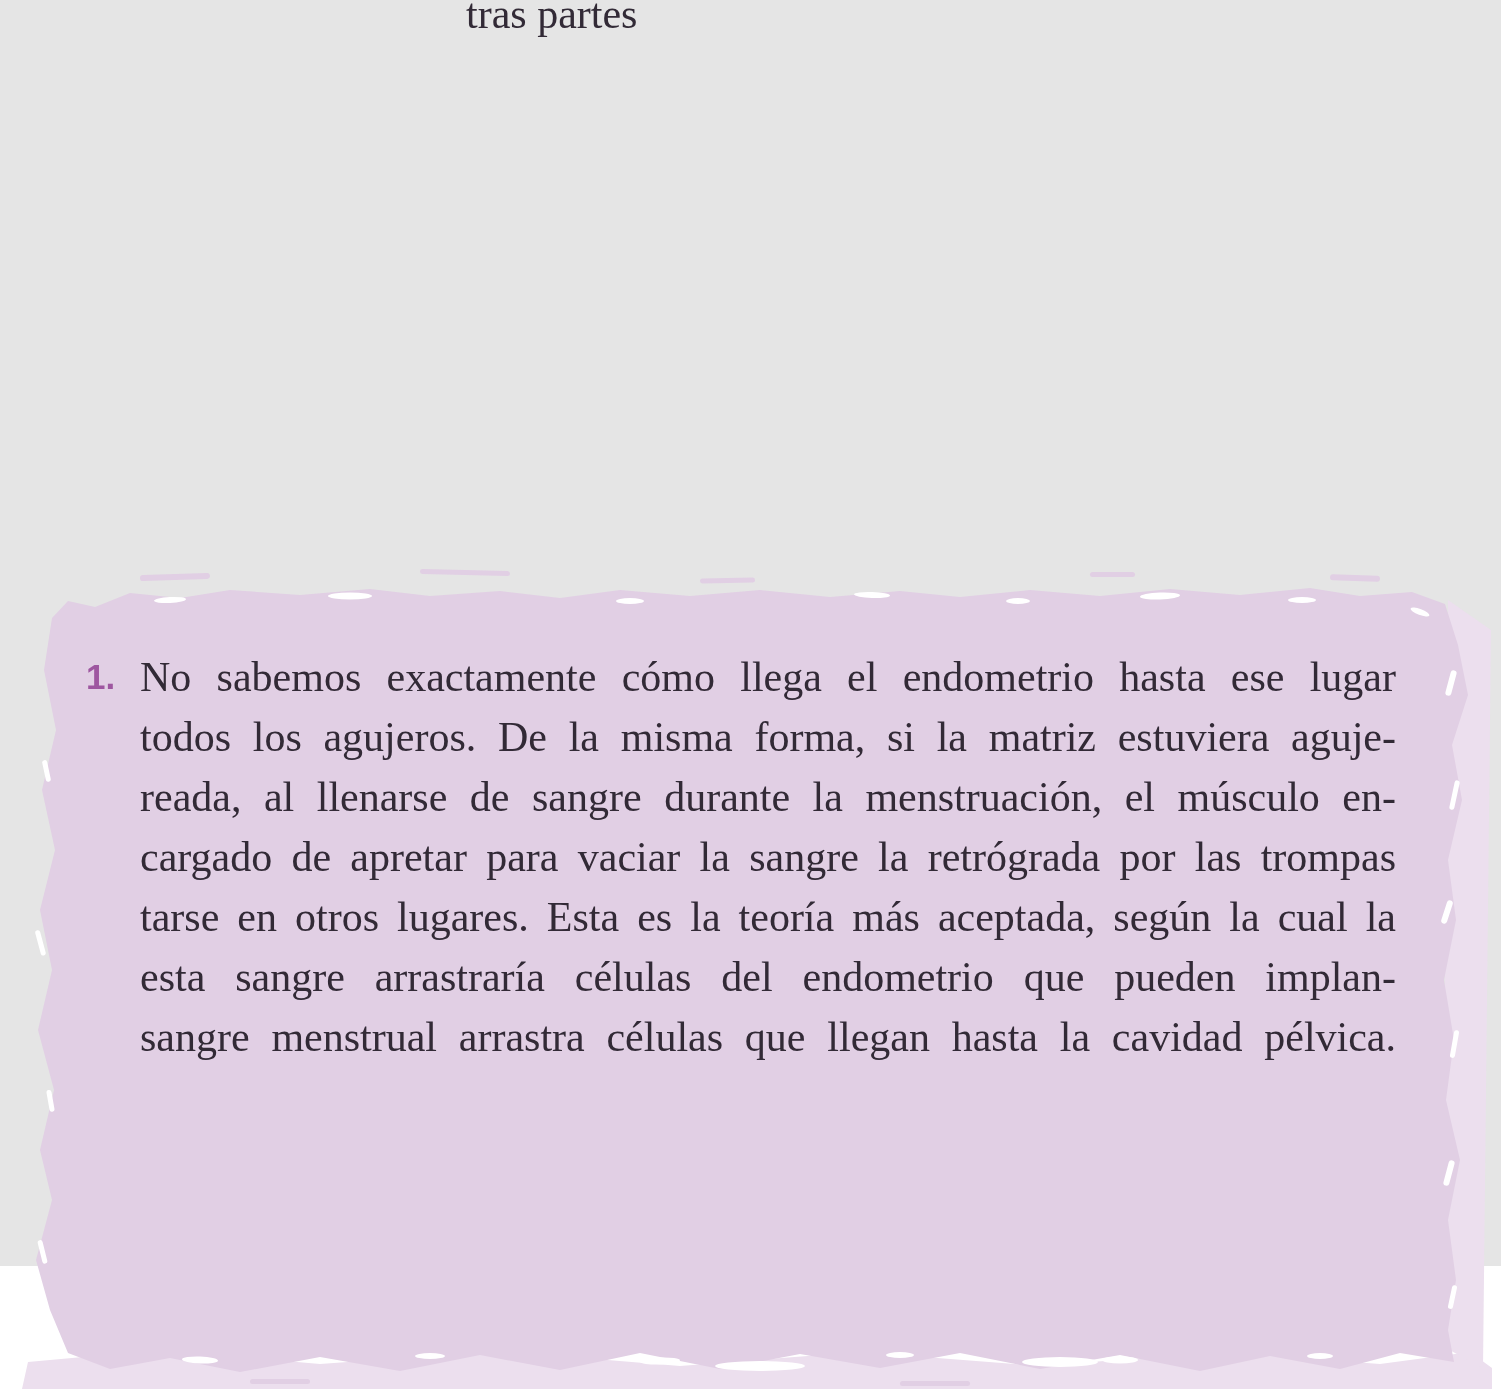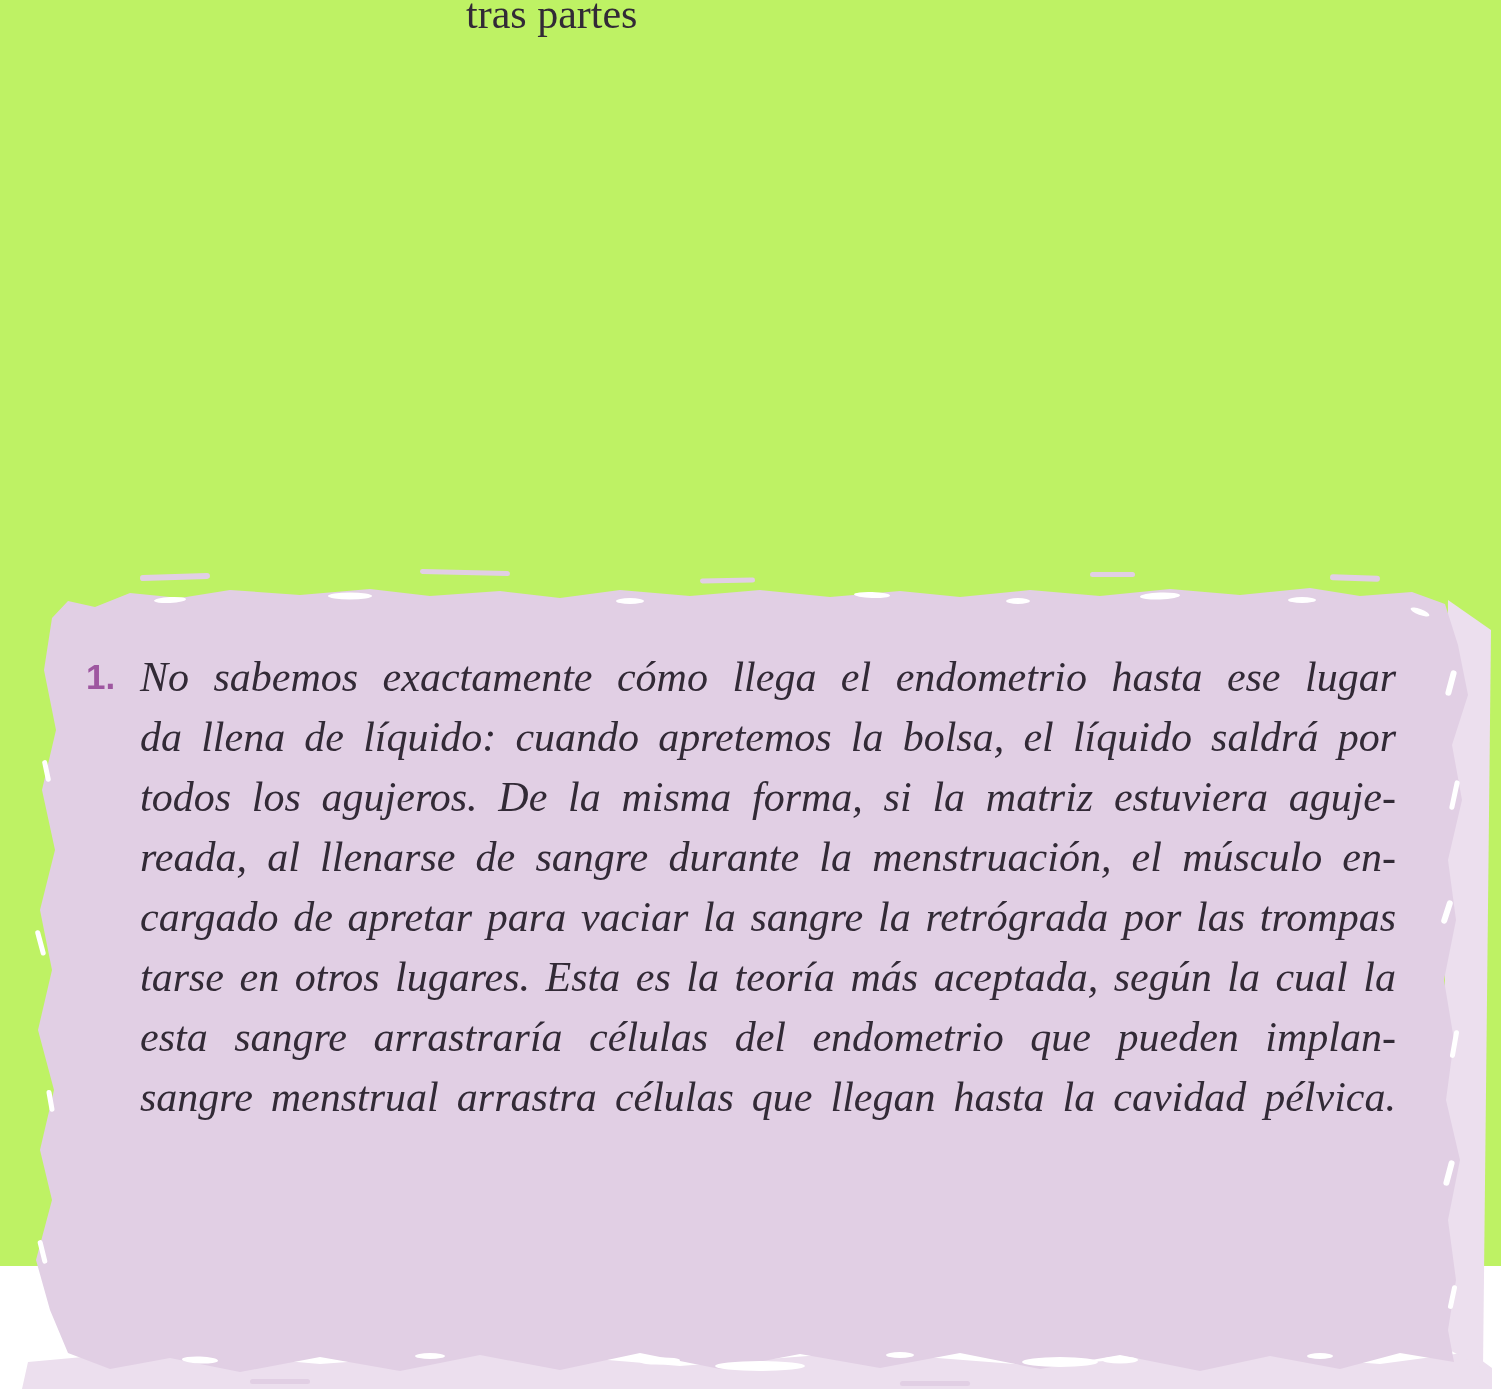--- a/index.html
+++ b/index.html
@@ -5,21 +5,21 @@
   * { margin: 0; padding: 0; box-sizing: border-box; }
   html, body {
     width: 1501px; height: 1389px;
     background: #ffffff;
     font-family: "Liberation Serif", serif;
     overflow: hidden;
   }
   .page {
     position: relative;
     width: 1501px; height: 1266px;
-    background: #bef264;
+    background: #e5e5e5;
   }
   .top-fragment {
     position: absolute;
     left: 466px; top: -16px;
     font-size: 42px;
     line-height: 60px;
     color: #322a36;
   }
   .note-box {
     position: absolute;
@@ -46,21 +46,20 @@
     left: 140px; top: 647px;
     width: 1256px;
   }
   .note-line {
     font-size: 42px;
     line-height: 60px;
     height: 60px;
     color: #322a36;
     text-align: justify;
     text-align-last: justify;
-    font-style: italic;
   }
 </style>
 </head>
 <body>
 
 <div class="page">
 
   <div class="top-fragment">tras partes</div>
 
   <section class="note-box">
@@ -109,21 +108,20 @@
         <ellipse cx="1060" cy="1362" rx="38" ry="5"></ellipse>
         <ellipse cx="1120" cy="1360" rx="18" ry="3.5"></ellipse>
         <ellipse cx="1320" cy="1356" rx="13" ry="3"></ellipse>
       </g>
     </svg>
 
     <div class="note-number">1.</div>
 
     <div class="note-lines">
         <div class="note-line">No sabemos exactamente cómo llega el endometrio hasta ese lugar</div>
-        <div class="note-line">da llena de líquido: cuando apretemos la bolsa, el líquido saldrá por</div>
         <div class="note-line">todos los agujeros. De la misma forma, si la matriz estuviera aguje-</div>
         <div class="note-line">reada, al llenarse de sangre durante la menstruación, el músculo en-</div>
         <div class="note-line">cargado de apretar para vaciar la sangre la retrógrada por las trompas</div>
         <div class="note-line">tarse en otros lugares. Esta es la teoría más aceptada, según la cual la</div>
         <div class="note-line">esta sangre arrastraría células del endometrio que pueden implan-</div>
         <div class="note-line">sangre menstrual arrastra células que llegan hasta la cavidad pélvica.</div>
       </div>
 
   </section>
 </div>

